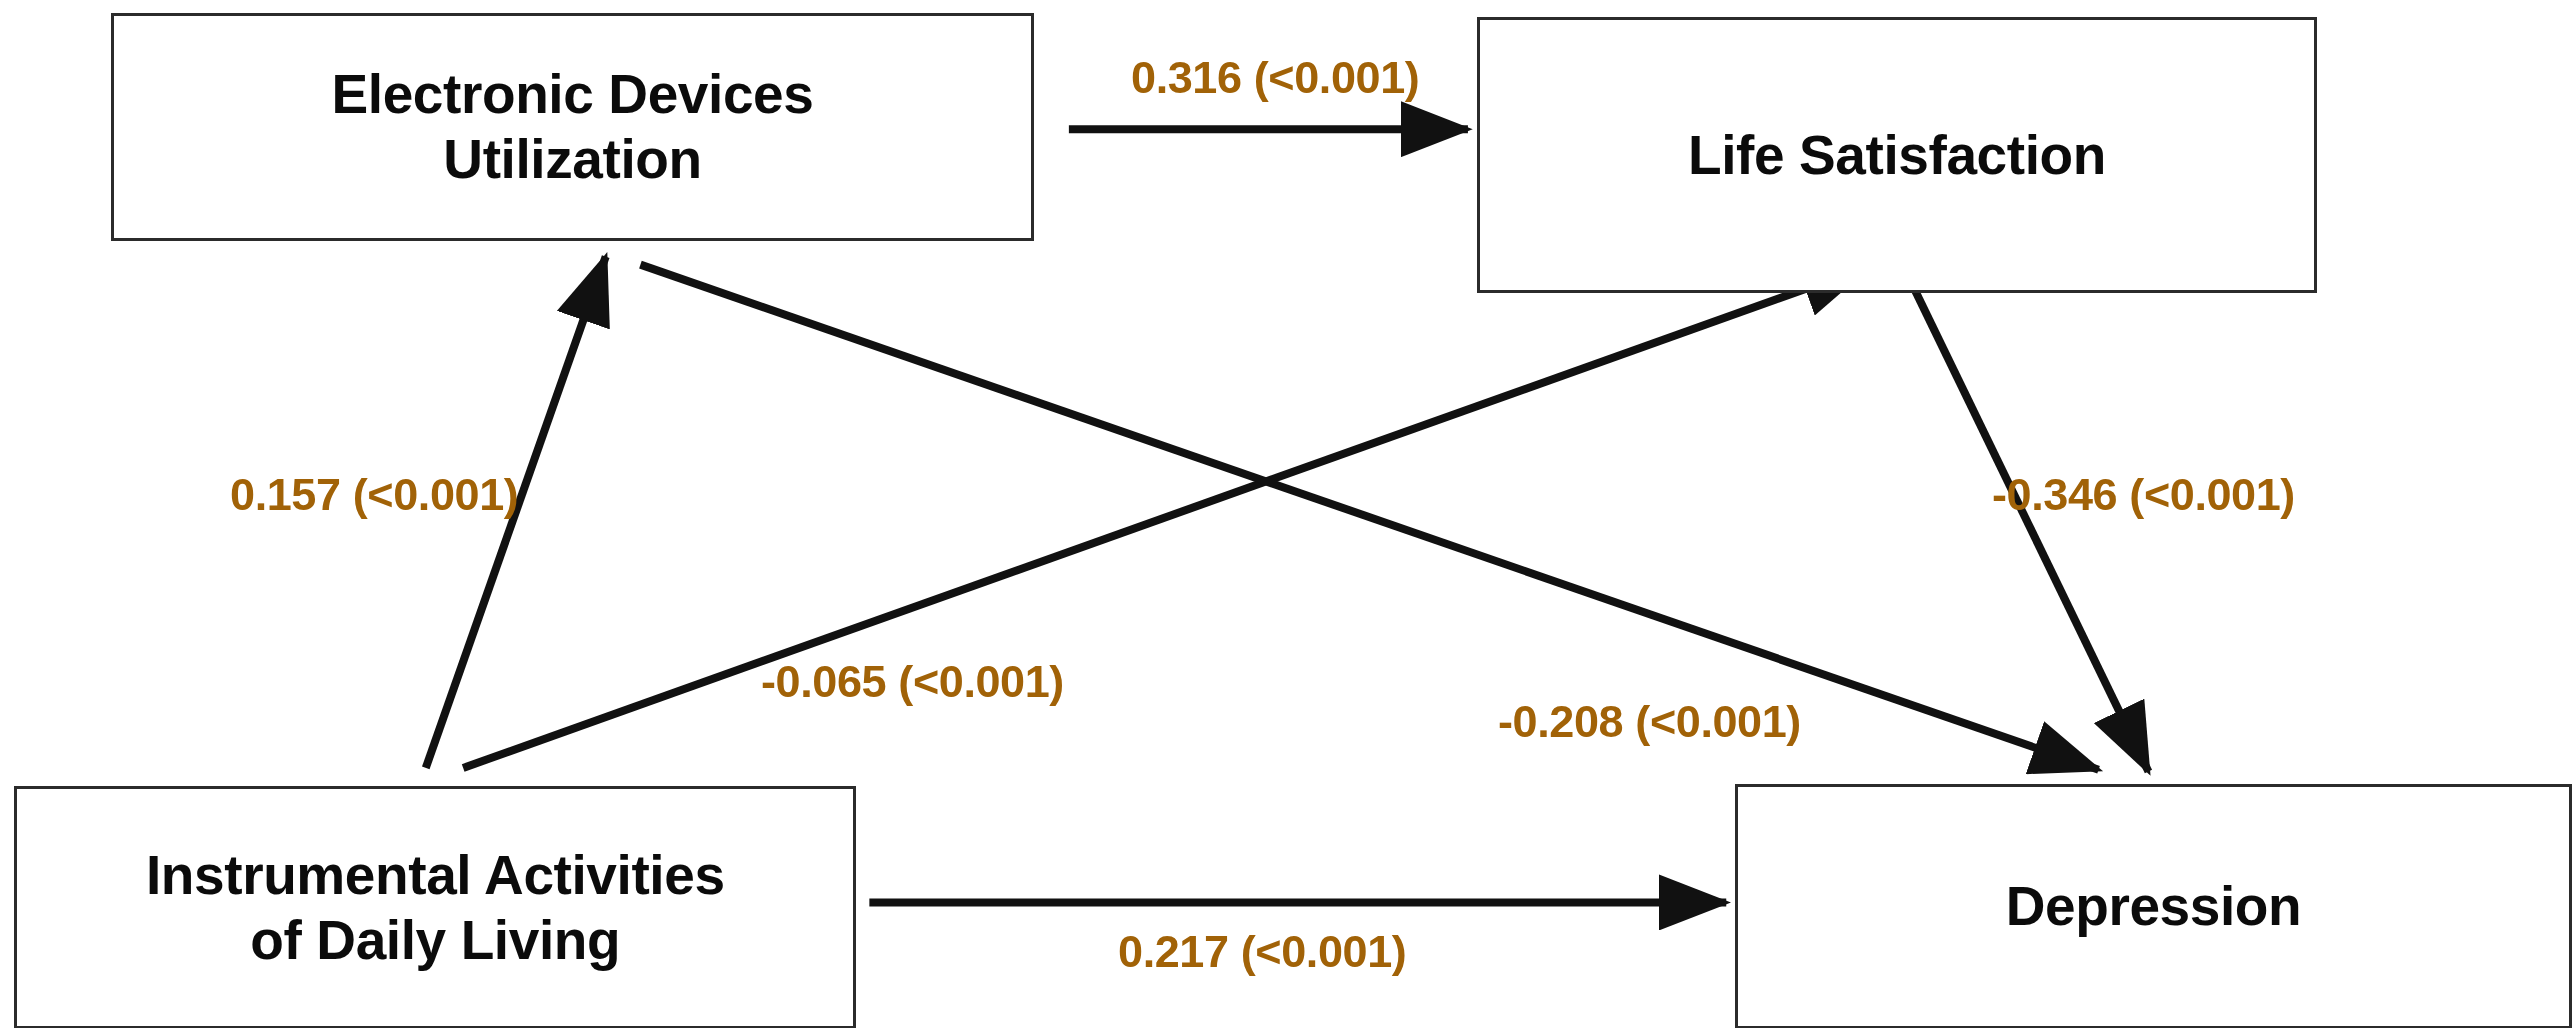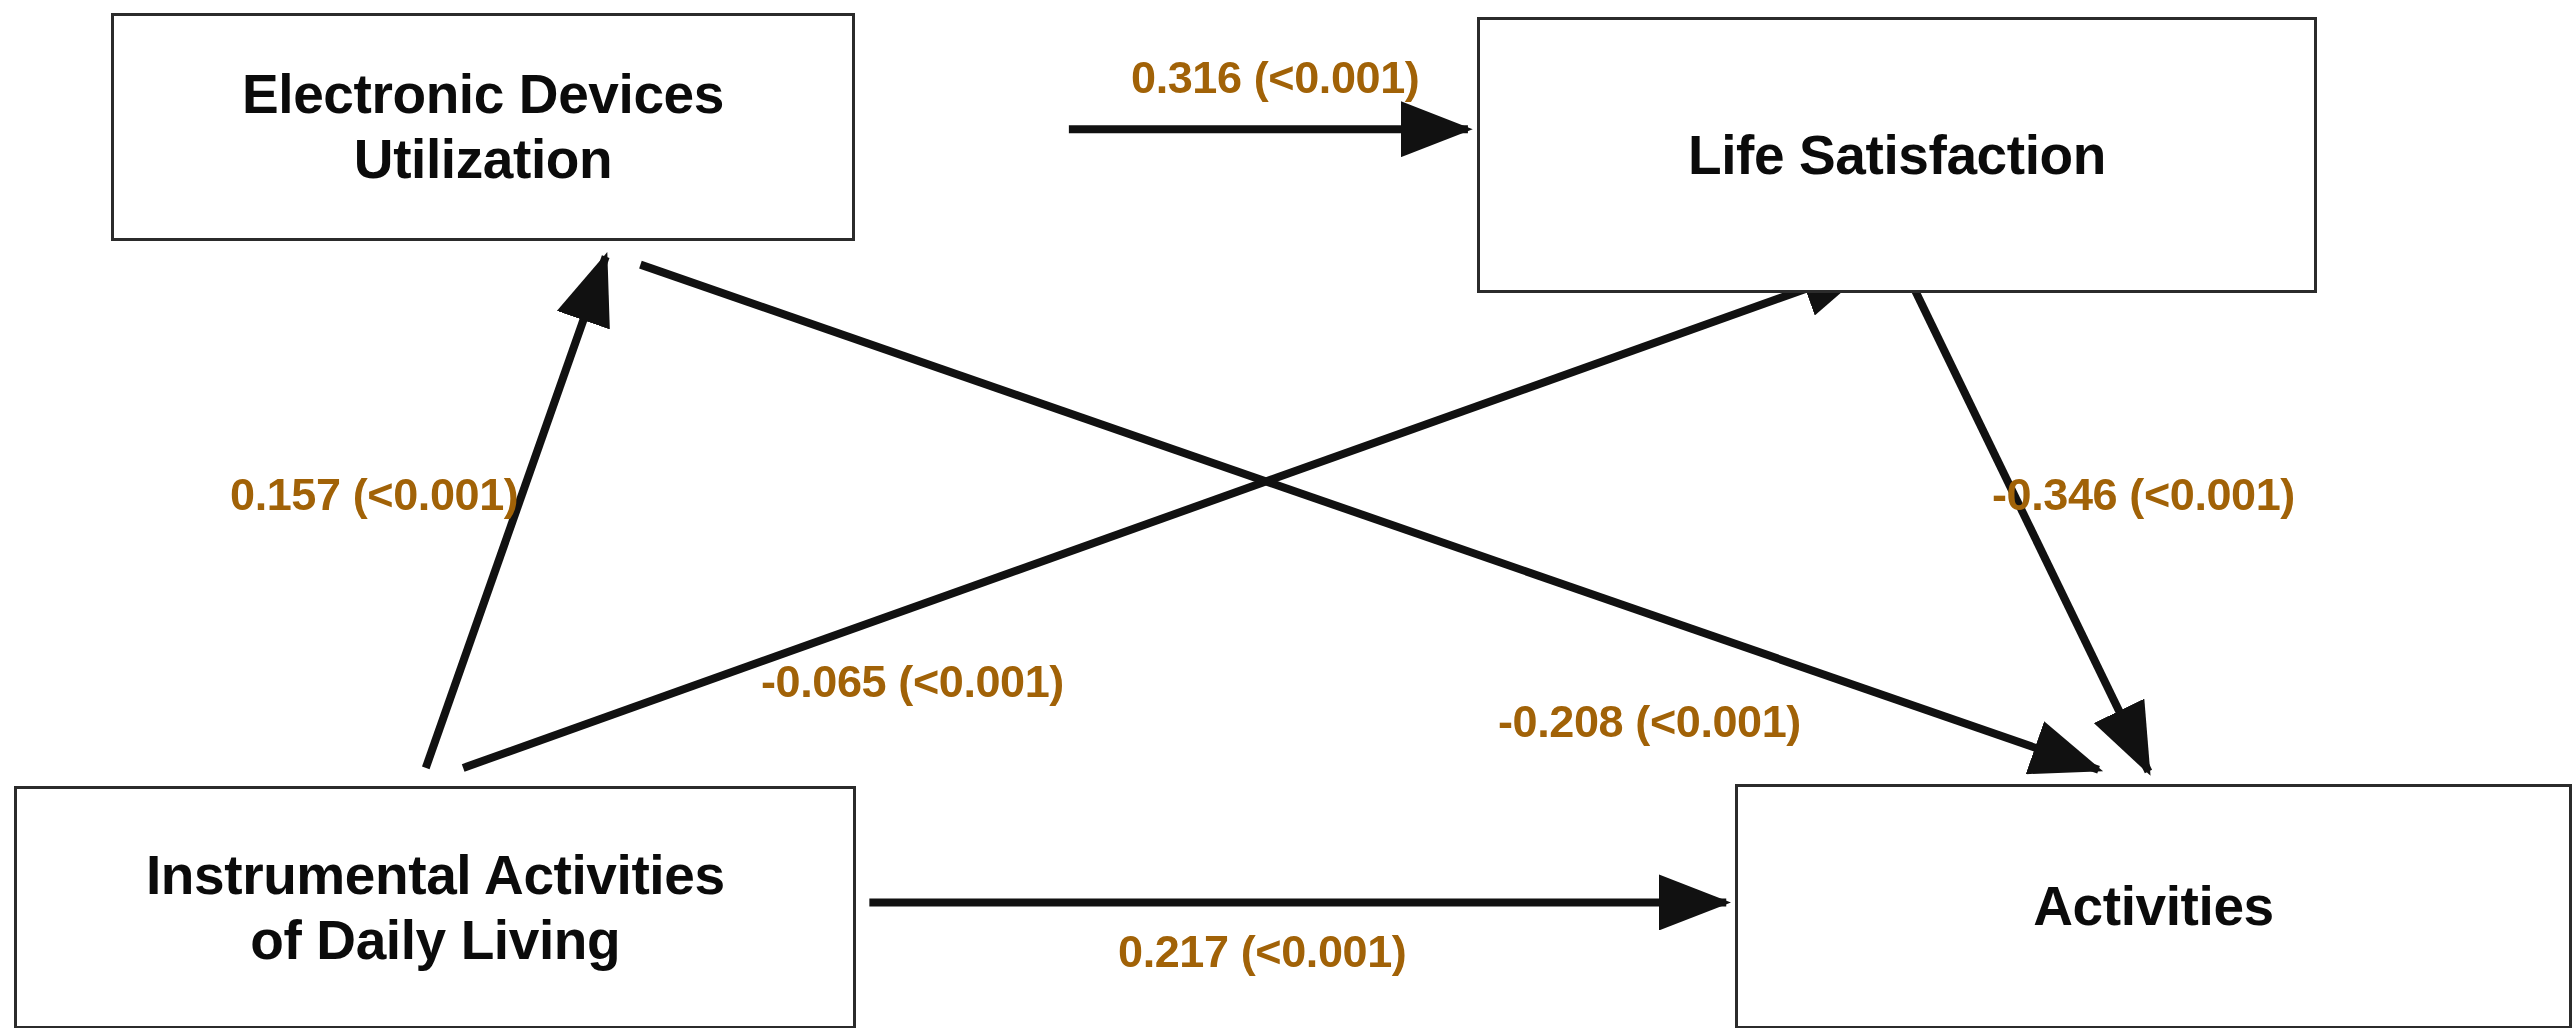--- a/index.html
+++ b/index.html
@@ -29,21 +29,21 @@
   }
   .node-label {
     font-weight: bold;
     font-size: 55px;
     line-height: 1.18;
     color: #0b0b0b;
     letter-spacing: -0.4px;
     white-space: pre-line;
     padding: 0 9px;
   }
-  #node-edu  { left: 111px;  top: 12.5px;   width: 744px; height: 228px; }
+  #node-edu  { left: 111px;  top: 12.5px;   width: 923px; height: 228px; }
   #node-ls   { left: 1477px; top: 17px;   width: 840px;  height: 276px; }
   #node-iadl { left: 14.3px;   top: 786px;  width: 842px;  height: 243px; }
   #node-dep  { left: 1735px; top: 784px;  width: 837px;  height: 245px; }
 
   #edges-layer {
     position: absolute;
     left: 0; top: 0;
     width: 2576px;
     height: 1029px;
     z-index: 1;
@@ -97,21 +97,21 @@
   <div class="node-box" id="node-ls">
     <span class="node-label">Life Satisfaction</span>
   </div>
 
   <div class="node-box" id="node-iadl">
     <span class="node-label">Instrumental Activities
 of Daily Living</span>
   </div>
 
   <div class="node-box" id="node-dep">
-    <span class="node-label">Activities</span>
+    <span class="node-label">Depression</span>
   </div>
 
   <div class="edge-label" id="label-edu-ls">0.316 (&lt;0.001)</div>
 
   <div class="edge-label" id="label-iadl-edu">0.157 (&lt;0.001)</div>
 
   <div class="edge-label" id="label-ls-dep">-0.346 (&lt;0.001)</div>
 
   <div class="edge-label" id="label-edu-dep">-0.208 (&lt;0.001)</div>
 

